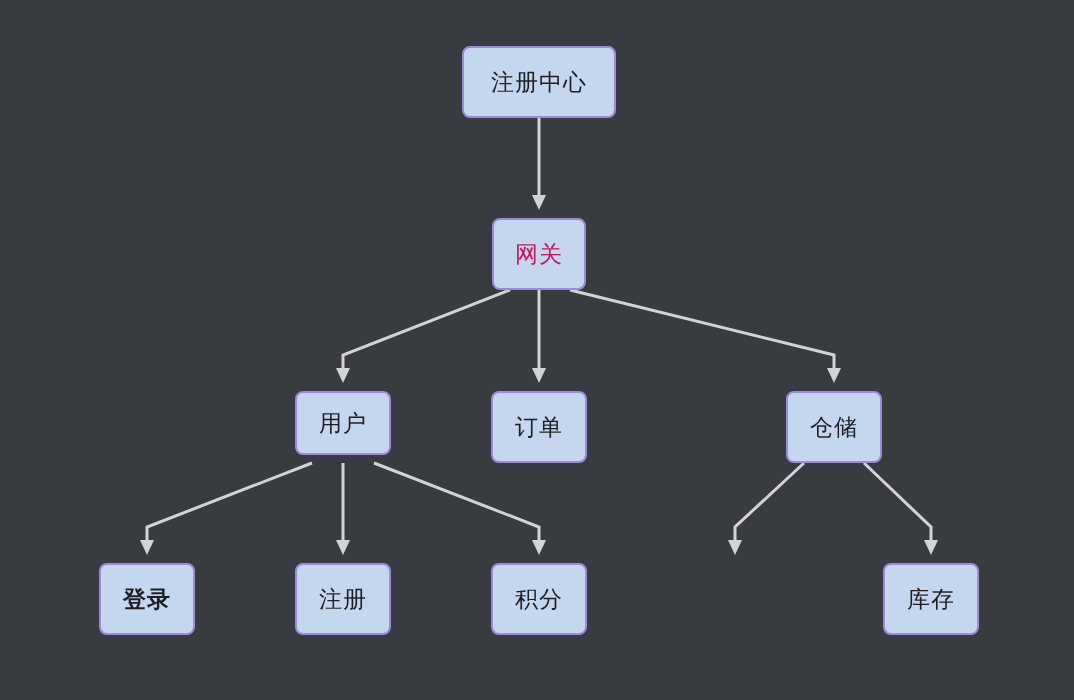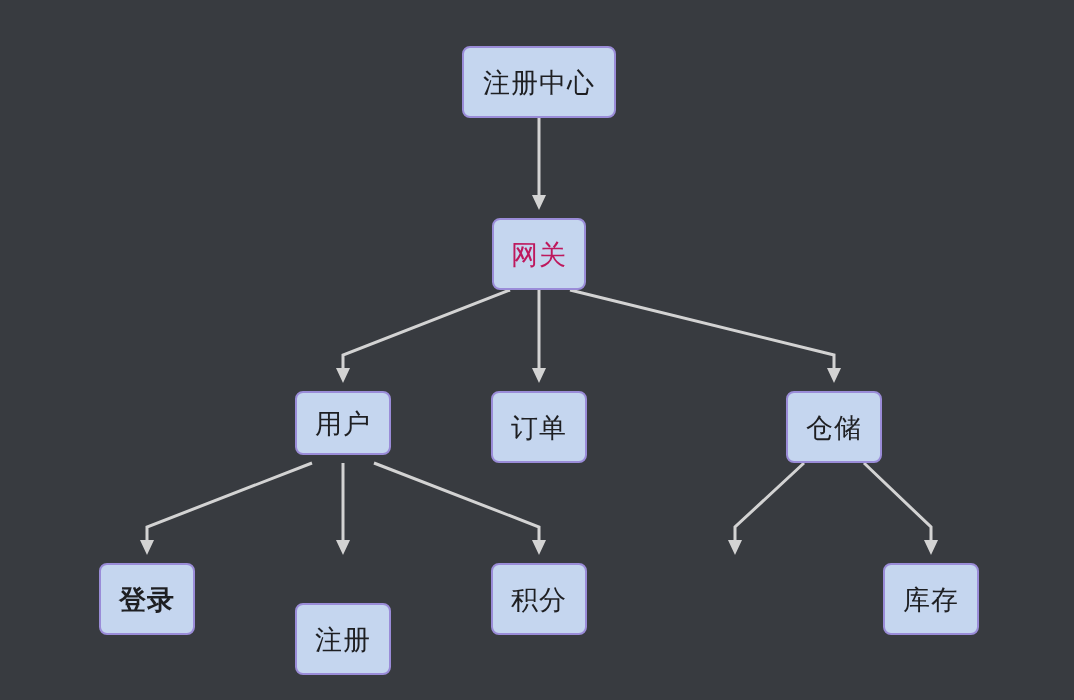--- a/index.html
+++ b/index.html
@@ -40,21 +40,21 @@
     background: #c5d6ef;
     border: 2.5px solid #9a8cd8;
     border-radius: 8px;
     display: flex;
     align-items: center;
     justify-content: center;
     height: 72px;
   }
   .node-label {
     color: #1e1f22;
-    font-size: 27px;
+    font-size: 23px;
     line-height: 1;
     letter-spacing: 1px;
     white-space: nowrap;
     font-family: "DejaVu Sans", "Liberation Sans", sans-serif;
   }
 </style>
 </head>
 <body>
 
 <div id="diagram-canvas">
@@ -110,21 +110,21 @@
       </div>
       <div class="node" style="left: 491px; top: 391px; width: 96px; height: 72px; background: rgb(197, 214, 239); border-color: rgb(154, 140, 216);">
         <span class="node-label" style="color: rgb(30, 31, 34);">订单</span>
       </div>
       <div class="node" style="left: 786px; top: 391px; width: 96px; height: 72px; background: rgb(197, 214, 239); border-color: rgb(154, 140, 216);">
         <span class="node-label" style="color: rgb(30, 31, 34);">仓储</span>
       </div>
       <div class="node" style="left: 99px; top: 563px; width: 96px; height: 72px; background: rgb(197, 214, 239); border-color: rgb(154, 140, 216); font-weight: bold;">
         <span class="node-label" style="color: rgb(30, 31, 34);">登录</span>
       </div>
-      <div class="node" style="left: 295px; top: 563px; width: 96px; height: 72px; background: rgb(197, 214, 239); border-color: rgb(154, 140, 216); margin-top: 40px;">
+      <div class="node" style="left: 295px; top: 563px; width: 96px; height: 72px; background: rgb(197, 214, 239); border-color: rgb(154, 140, 216);">
         <span class="node-label" style="color: rgb(30, 31, 34);">注册</span>
       </div>
       <div class="node" style="left: 491px; top: 563px; width: 96px; height: 72px; background: rgb(197, 214, 239); border-color: rgb(154, 140, 216);">
         <span class="node-label" style="color: rgb(30, 31, 34);">积分</span>
       </div>
       <div class="node" style="left: 883px; top: 563px; width: 96px; height: 72px; background: rgb(197, 214, 239); border-color: rgb(154, 140, 216);">
         <span class="node-label" style="color: rgb(30, 31, 34); text-align: center;">库存</span>
       </div>
     </div>
 

